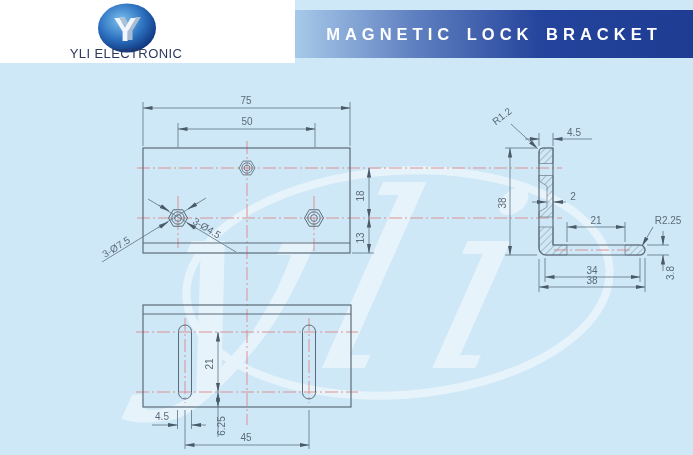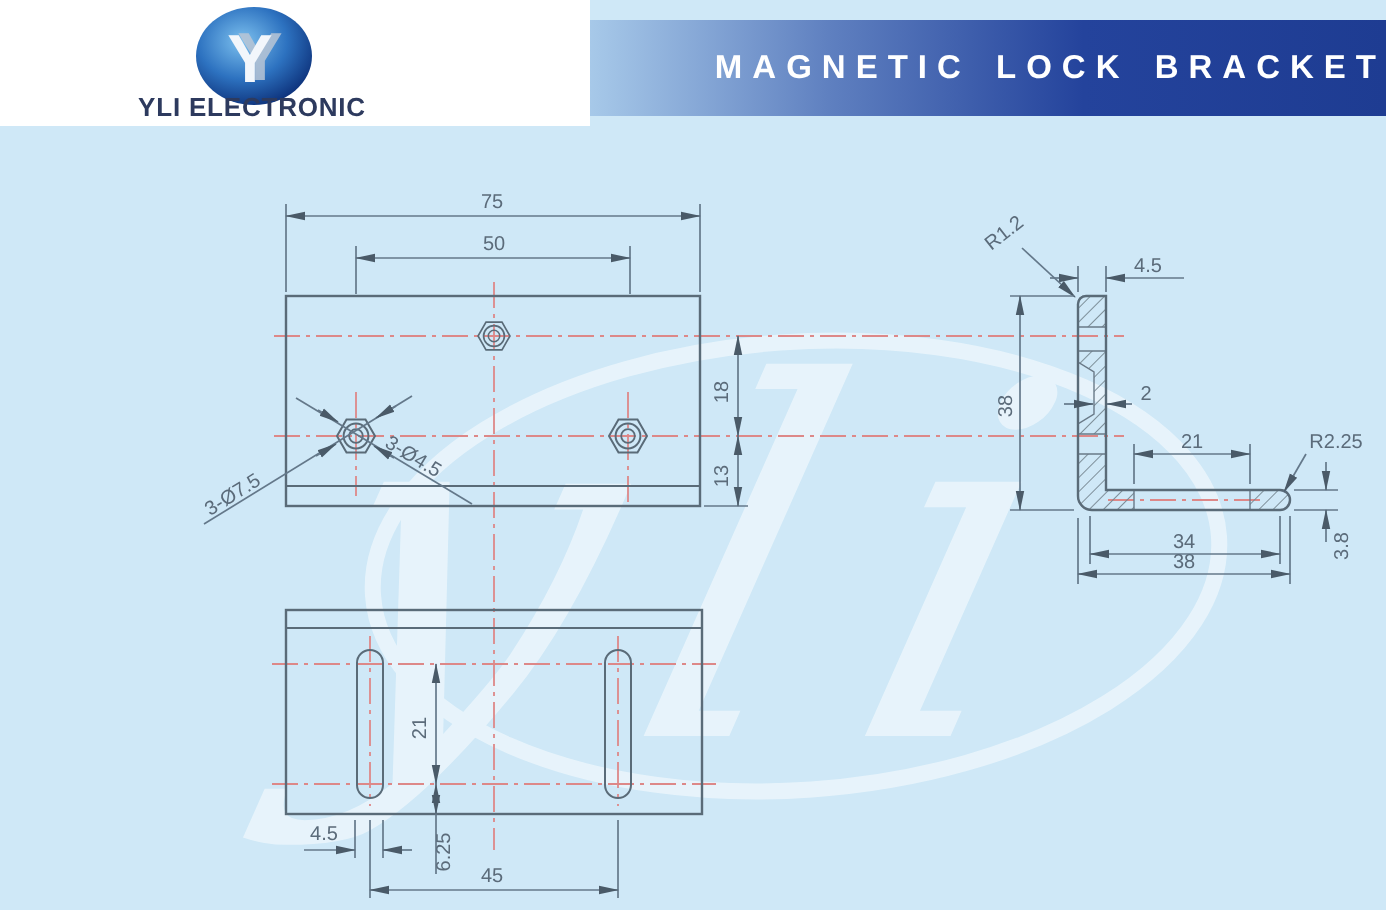--- a/index.html
+++ b/index.html
@@ -2,24 +2,24 @@
 <html><head>
 <meta charset="utf-8">
 <style>
   html,body{margin:0;padding:0;}
   body{font-family:"Liberation Sans",sans-serif;}
   #stage{position:relative;width:693px;height:455px;background:#cfe8f7;overflow:hidden;}
   #draw-svg{position:absolute;left:0;top:0;}
   .header-left{position:absolute;left:0;top:0;width:295px;height:63px;background:#ffffff;z-index:5;}
   .logo-svg{position:absolute;left:95px;top:2px;}
   .company-name{position:absolute;left:5px;top:46px;width:242px;text-align:center;
-    font-size:13px;font-weight:bold;letter-spacing:.4px;color:#2d3a5e;}
+    font-size:13px;font-weight:normal;letter-spacing:.4px;color:#2d3a5e;}
   .title-bar{position:absolute;left:295px;top:10px;width:398px;height:48px;z-index:5;
     background:linear-gradient(90deg,#a7c9e9 0%,#5f80c0 30%,#24439c 62%,#1e3c92 100%);
-    display:flex;flex-direction:column;justify-content:center;align-items:flex-end;}
+    display:flex;flex-direction:column;justify-content:center;align-items:center;}
   .title-main{color:#ffffff;font-weight:bold;font-size:16.5px;letter-spacing:5px;word-spacing:3px;line-height:1.15;white-space:nowrap;}
   .title-sub{color:#ffffff;font-size:11.5px;letter-spacing:1.1px;word-spacing:0px;line-height:1.2;white-space:nowrap;}
   .dimtxt{font-family:"Liberation Sans",sans-serif;font-size:10px;fill:#5b6b7a;}
   .wmtxt{font-family:"DejaVu Serif",serif;font-style:italic;}
 </style>
 </head>
 <body>
 
 <div id="stage">
 

